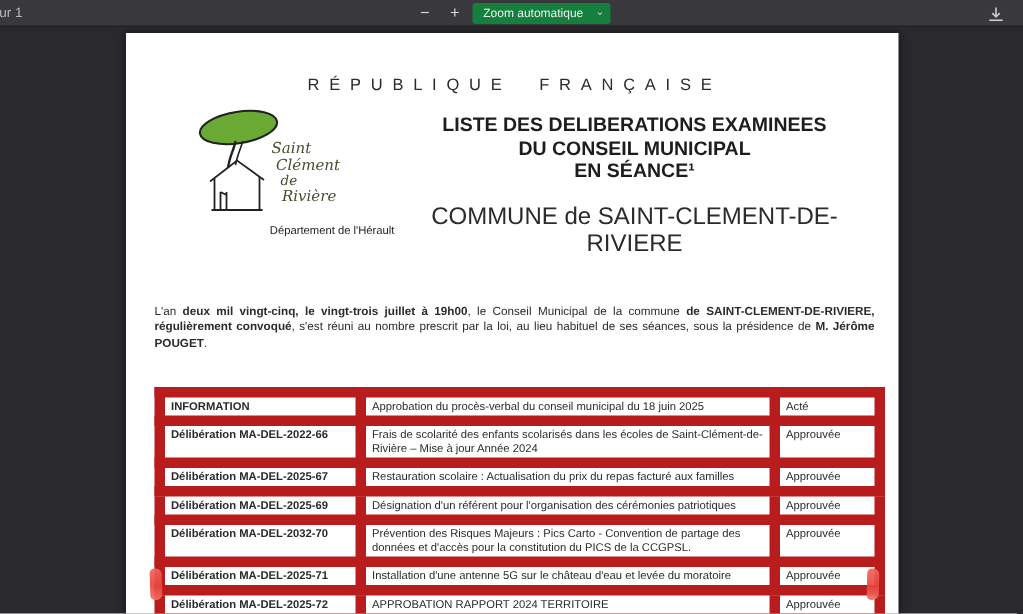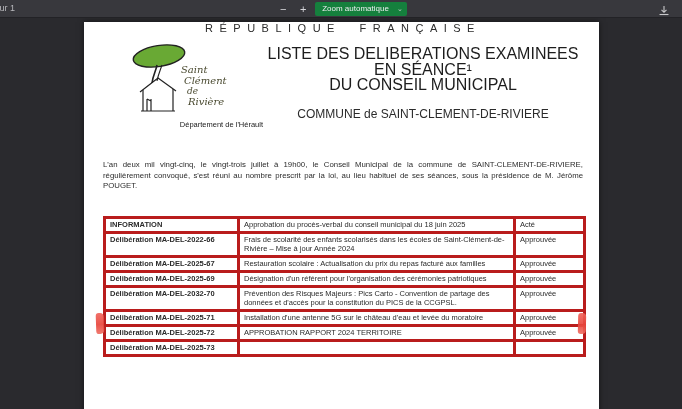--- a/index.html
+++ b/index.html
@@ -47,47 +47,47 @@
   .page {
     position:absolute; left:84px; top:22px;
     width:515px; height:620px;
     background:#ffffff;
     box-shadow:0 0 6px rgba(0,0,0,.55);
     padding:0 16px 0 19px;
     color:#2b2b2b;
   }
 
   .rep-heading {
-    text-align:center;
+    margin-top:29px; text-align:center;
     font-size:11px; letter-spacing:6.5px; word-spacing:9px;
     color:#2b2b2b; white-space:nowrap;
   }
 
   .header-row { display:flex; margin-top:7px; }
   .logo-block { width:160px; flex:0 0 160px; text-align:right; }
   .logo-svg { display:block; margin:2px auto 0 auto; }
   .dept-label { font-size:7.5px; margin-top:3px; color:#222; }
 
   .title-block { flex:1; text-align:center; padding-top:5px; }
-  .title-line { font-weight:normal; font-size:16px; line-height:15.5px; color:#1d1d1d; }
-  .commune-line { font-size:12px; margin-top:14px; color:#2b2b2b; }
+  .title-line { font-weight:bold; font-size:13px; line-height:15.5px; color:#1d1d1d; }
+  .commune-line { font-size:16px; margin-top:14px; color:#2b2b2b; }
 
   .intro {
     margin-top:31px;
     font-size:7.8px; line-height:10.5px; text-align:justify; color:#2b2b2b;
   }
-  .intro .b { font-weight:normal; }
+  .intro .b { font-weight:bold; }
 
   .table-wrap { margin-top:24px; position:relative; }
   table.doc-table {
     width:480px; table-layout:fixed; border-collapse:collapse;
     font-size:7.5px; line-height:9px; color:#2b2b2b;
   }
   .doc-table td {
-    border:3px solid #b91c1c; vertical-align:top;
+    border:7px solid #b91c1c; vertical-align:top;
     padding:1px 2px 2px 4px;
   }
   .doc-table td.c-ref  { font-weight:bold; }
   .doc-table td.c-sub  { }
   .doc-table tr:first-child td.c-sub { white-space:nowrap; overflow:visible; }
   .doc-table td { position:relative; }
 
   .redmark {
     position:absolute; width:8px; height:21px; top:1px;
     border-radius:3px 4px 4px 3px;
@@ -145,22 +145,22 @@
           <text x="57" y="41" font-size="10">Clément</text>
           <text x="60" y="51" font-size="9">de</text>
           <text x="61" y="62" font-size="10">Rivière</text>
         </g>
       </svg>
       <div class="dept-label">Département de l'Hérault</div>
     </div>
 
     <div class="title-block">
       <div class="title-line">LISTE DES DELIBERATIONS EXAMINEES</div>
+      <div class="title-line">DU CONSEIL MUNICIPAL</div>
       <div class="title-line">EN SÉANCE¹</div>
-      <div class="title-line">DU CONSEIL MUNICIPAL</div>
       <div class="commune-line">COMMUNE de SAINT-CLEMENT-DE-RIVIERE</div>
     </div>
   </div>
 
   <p class="intro" id="intro"><span>L'an </span><span class="b">deux mil vingt-cinq, le vingt-trois juillet à 19h00</span><span>, le Conseil Municipal de la commune </span><span class="b">de SAINT-CLEMENT-DE-RIVIERE, régulièrement convoqué</span><span>, s'est réuni au nombre prescrit par la loi, au lieu habituel de ses séances, sous la présidence de </span><span class="b">M. Jérôme POUGET</span><span>.</span></p>
 
   <div class="table-wrap">
     <table class="doc-table">
       <colgroup>
           <col style="width:134px">

